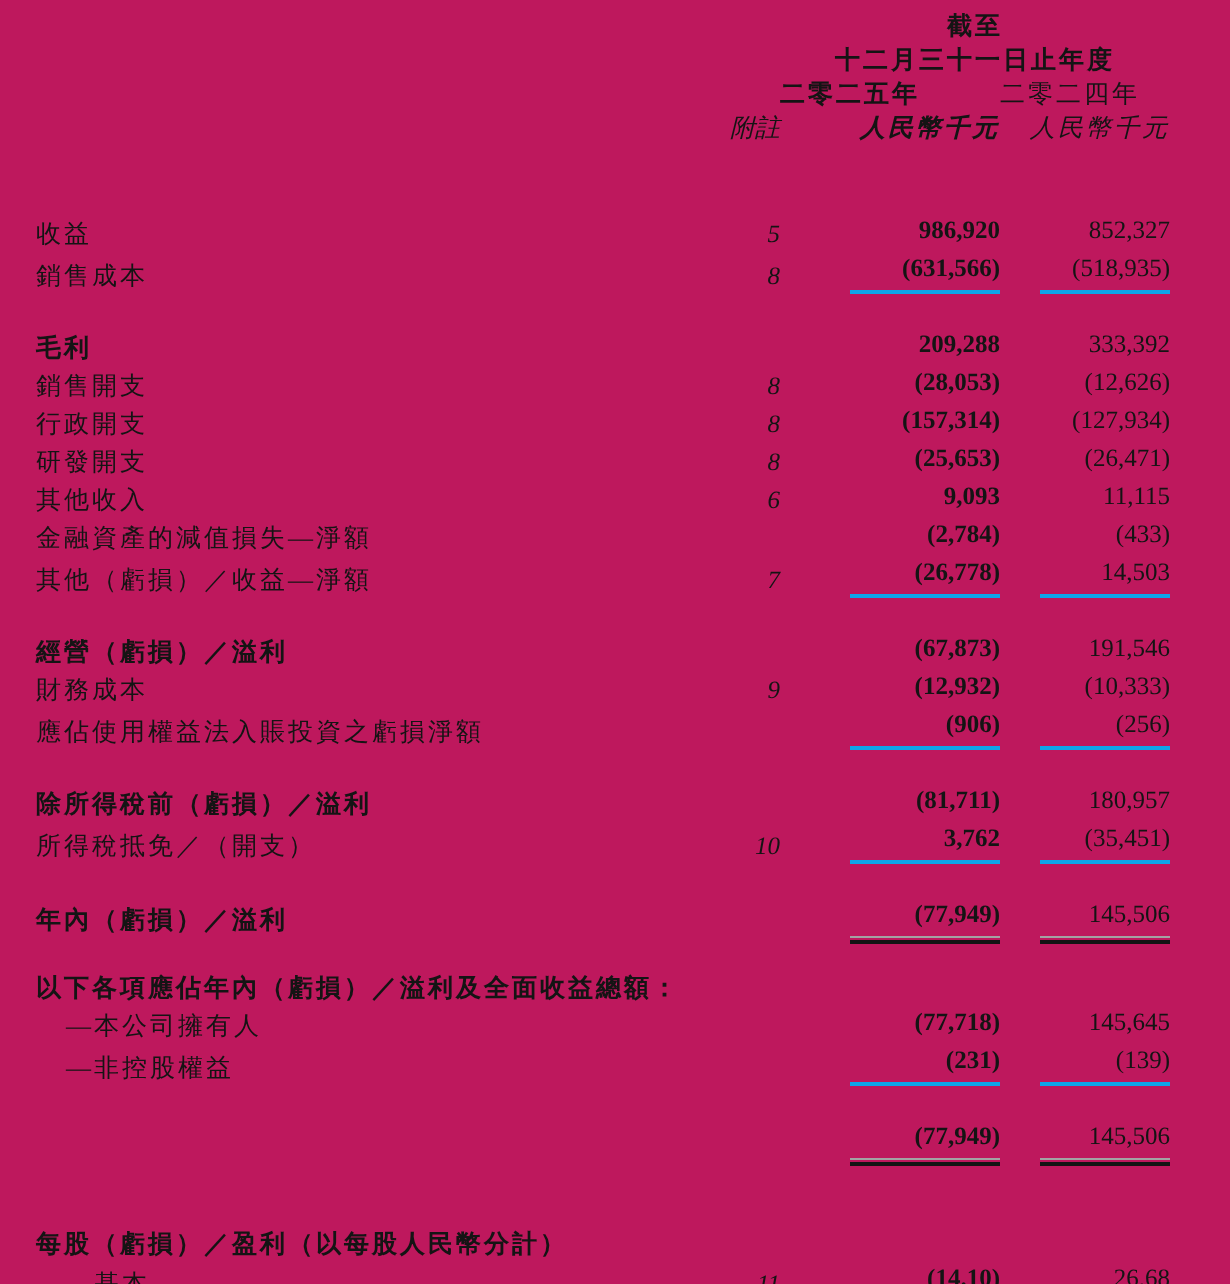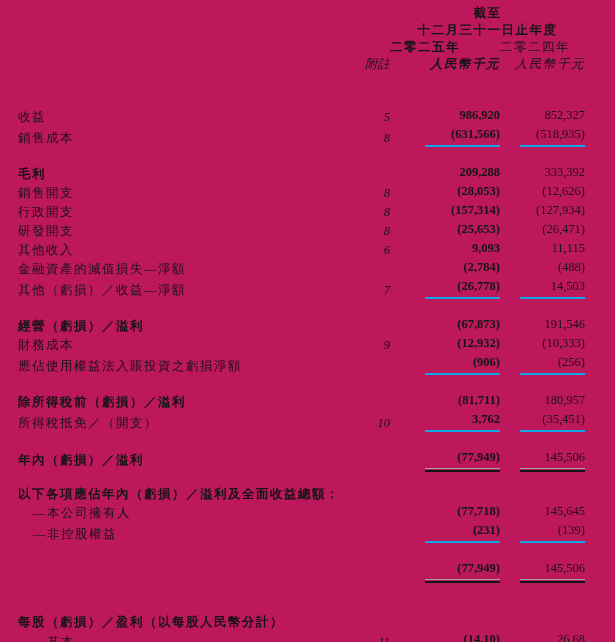--- a/index.html
+++ b/index.html
@@ -174,21 +174,21 @@
           </td>
     </tr>
 
     <tr>
       <td class="lbl">金融資產的減值損失—淨額</td>
       <td class="note"></td>
       <td class="v25">
             <span class="val b">(2,784)</span>
           </td>
       <td class="v24">
-            <span class="val">(488)</span>
+            <span class="val">(433)</span>
           </td>
     </tr>
 
     <tr>
       <td class="lbl">其他（虧損）／收益—淨額</td>
       <td class="note">7</td>
       <td class="v25">
             <span class="val b r1">(26,778)</span>
           </td>
       <td class="v24">

